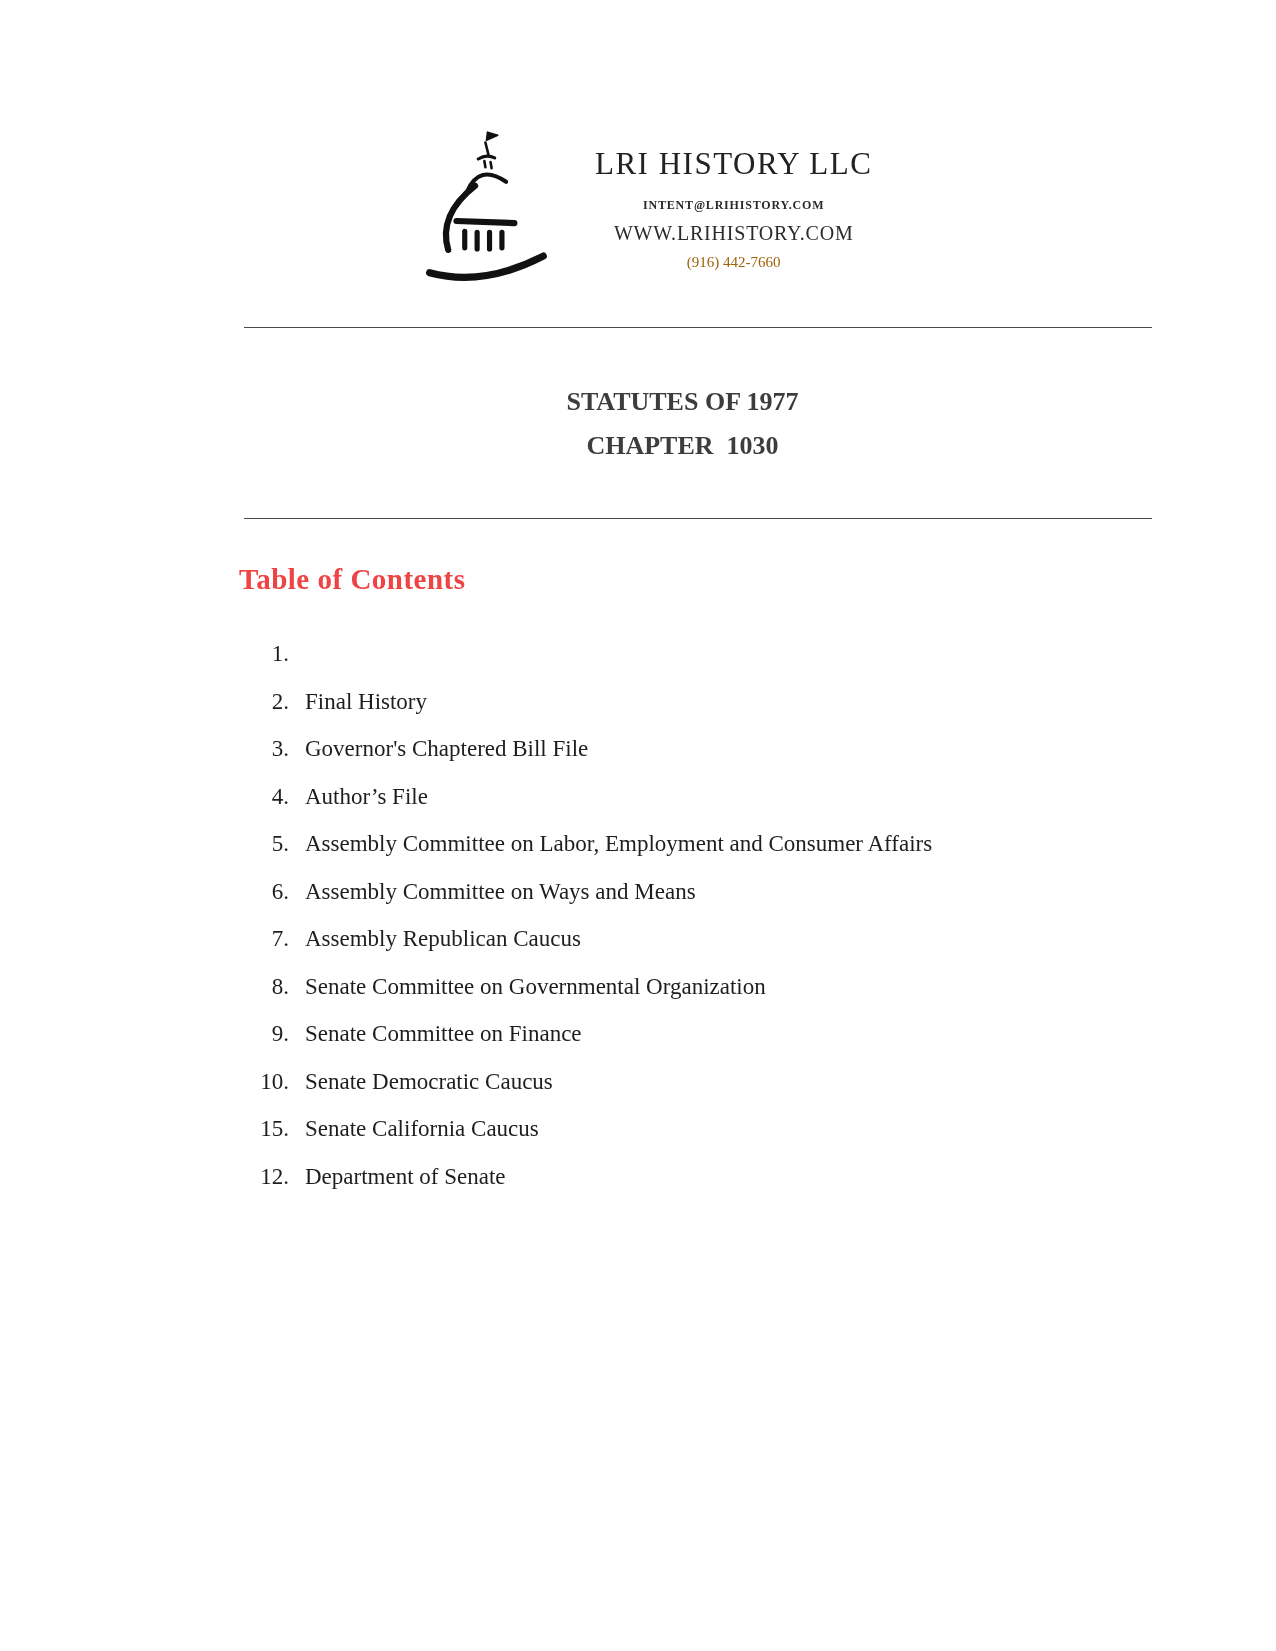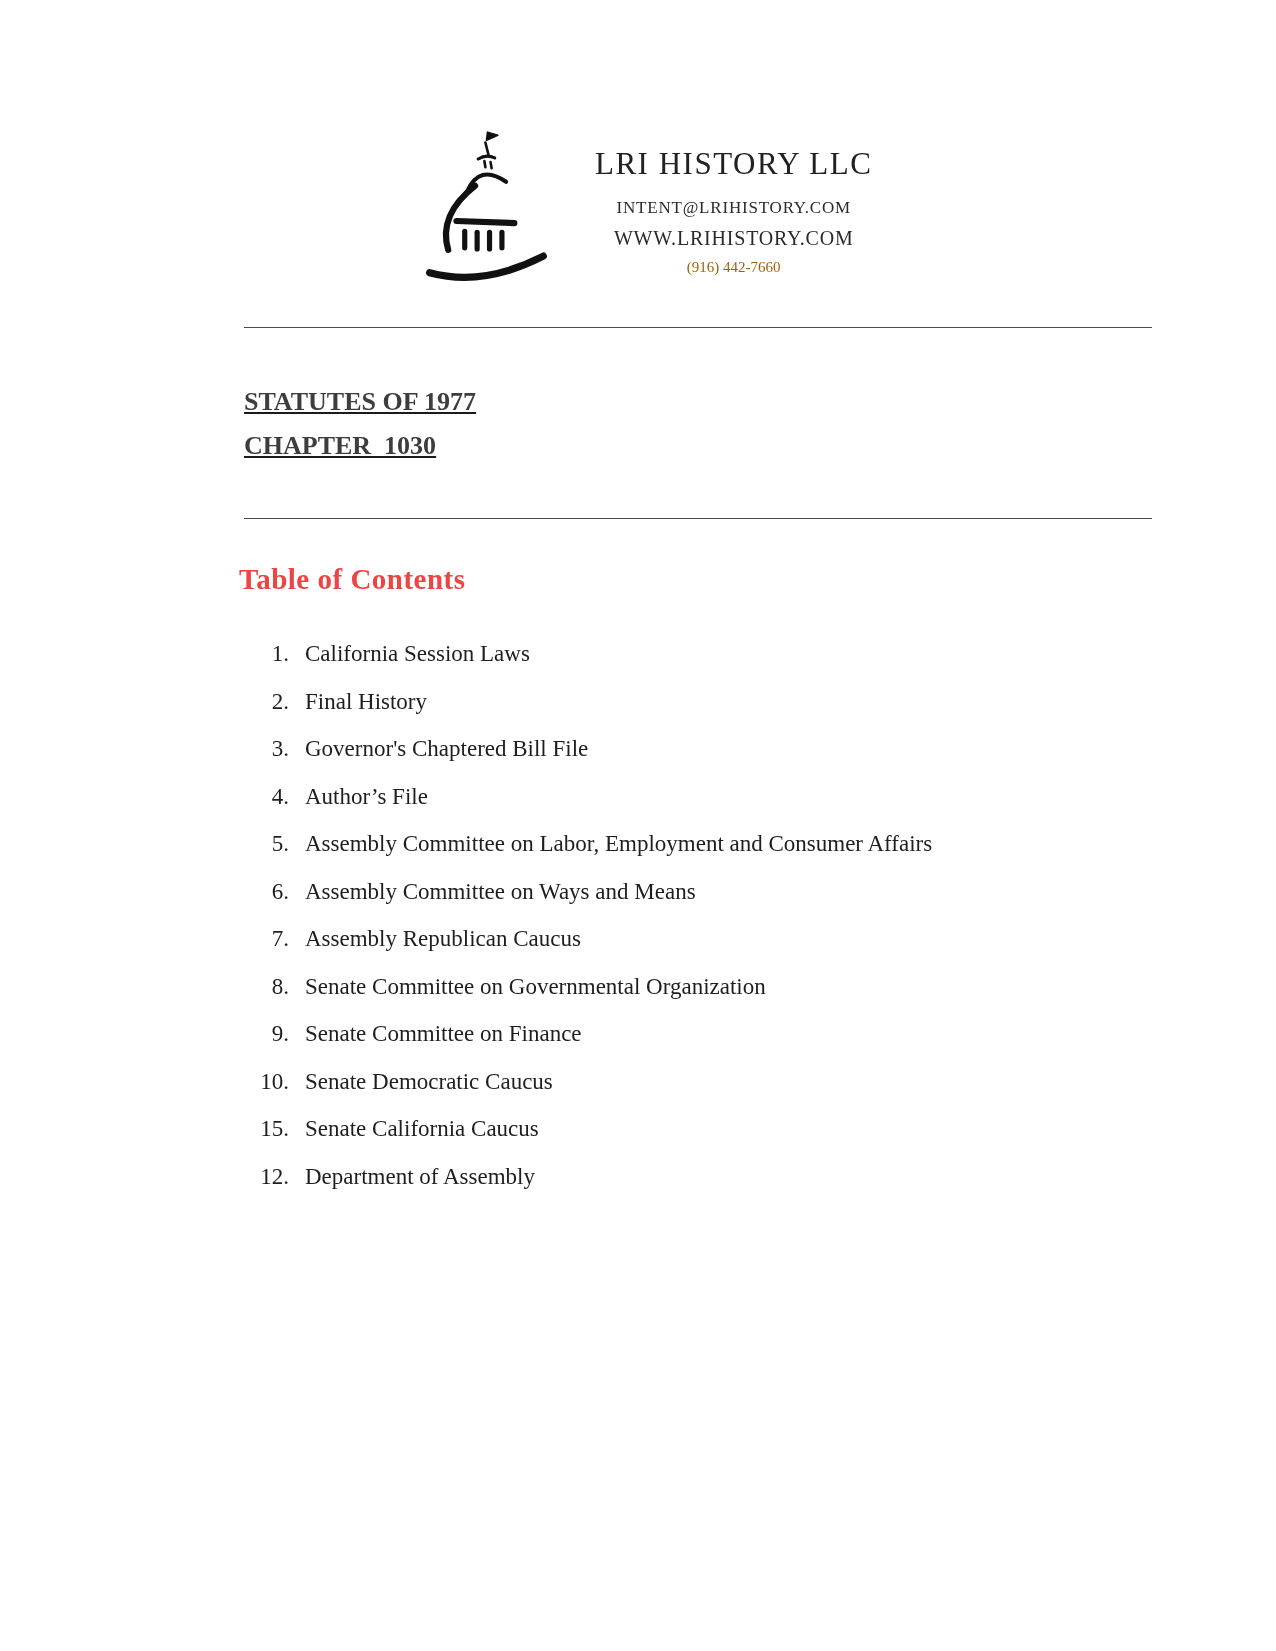--- a/index.html
+++ b/index.html
@@ -24,24 +24,25 @@
   }
   .logo-wrap { width: 145px; height: 155px; flex: 0 0 auto; }
   .logo-wrap svg { width: 100%; height: 100%; }
   .header-text { text-align: center; padding-top: 18px; }
   .company {
     font-size: 31px;
     letter-spacing: 1.5px;
     color: #222222;
   }
   .email {
-    font-size: 17px;
+    font-size: 12px;
     letter-spacing: 0.8px;
     margin-top: 16px;
     color: #2a2a2a;
+    font-weight: bold;
   }
   .website {
     font-size: 20px;
     letter-spacing: 0.8px;
     margin-top: 9px;
     color: #2a2a2a;
   }
   .phone {
     font-size: 15px;
     margin-top: 9px;
@@ -59,22 +60,21 @@
   .rule-1 { margin-top: 44px; }
   .rule-2 { margin-top: 50px; }
 
   
   .statute {
     width: 932px;
     margin-left: 120px;
     margin-top: 52px;
     box-sizing: border-box;
     padding-right: 55px;
-    text-align: left;
-    text-decoration: underline;
+    text-align: center;
   }
   .statute-line {
     font-weight: bold;
     font-size: 26px;
     line-height: 44px;
     color: #3d3d3d;
     white-space: pre;
   }
 
   
@@ -150,21 +150,20 @@
   </div>
 
   <hr class="rule rule-2">
 
   <div class="toc-title">Table of Contents</div>
 
   <div class="toc-list">
 
       <div class="toc-item">
         <span class="toc-num">1.</span>
-        <span class="toc-text">California Session Laws</span>
       </div>
 
       <div class="toc-item">
         <span class="toc-num">2.</span>
         <span class="toc-text">Final History</span>
       </div>
 
       <div class="toc-item">
         <span class="toc-num">3.</span>
         <span class="toc-text">Governor's Chaptered Bill File</span>
@@ -205,17 +204,17 @@
         <span class="toc-text">Senate Democratic Caucus</span>
       </div>
 
       <div class="toc-item">
         <span class="toc-num">15.</span>
         <span class="toc-text">Senate California Caucus</span>
       </div>
 
       <div class="toc-item">
         <span class="toc-num">12.</span>
-        <span class="toc-text">Department of Assembly</span>
+        <span class="toc-text">Department of Senate</span>
       </div>
     </div>
 
 </div>
 
 </body></html>

